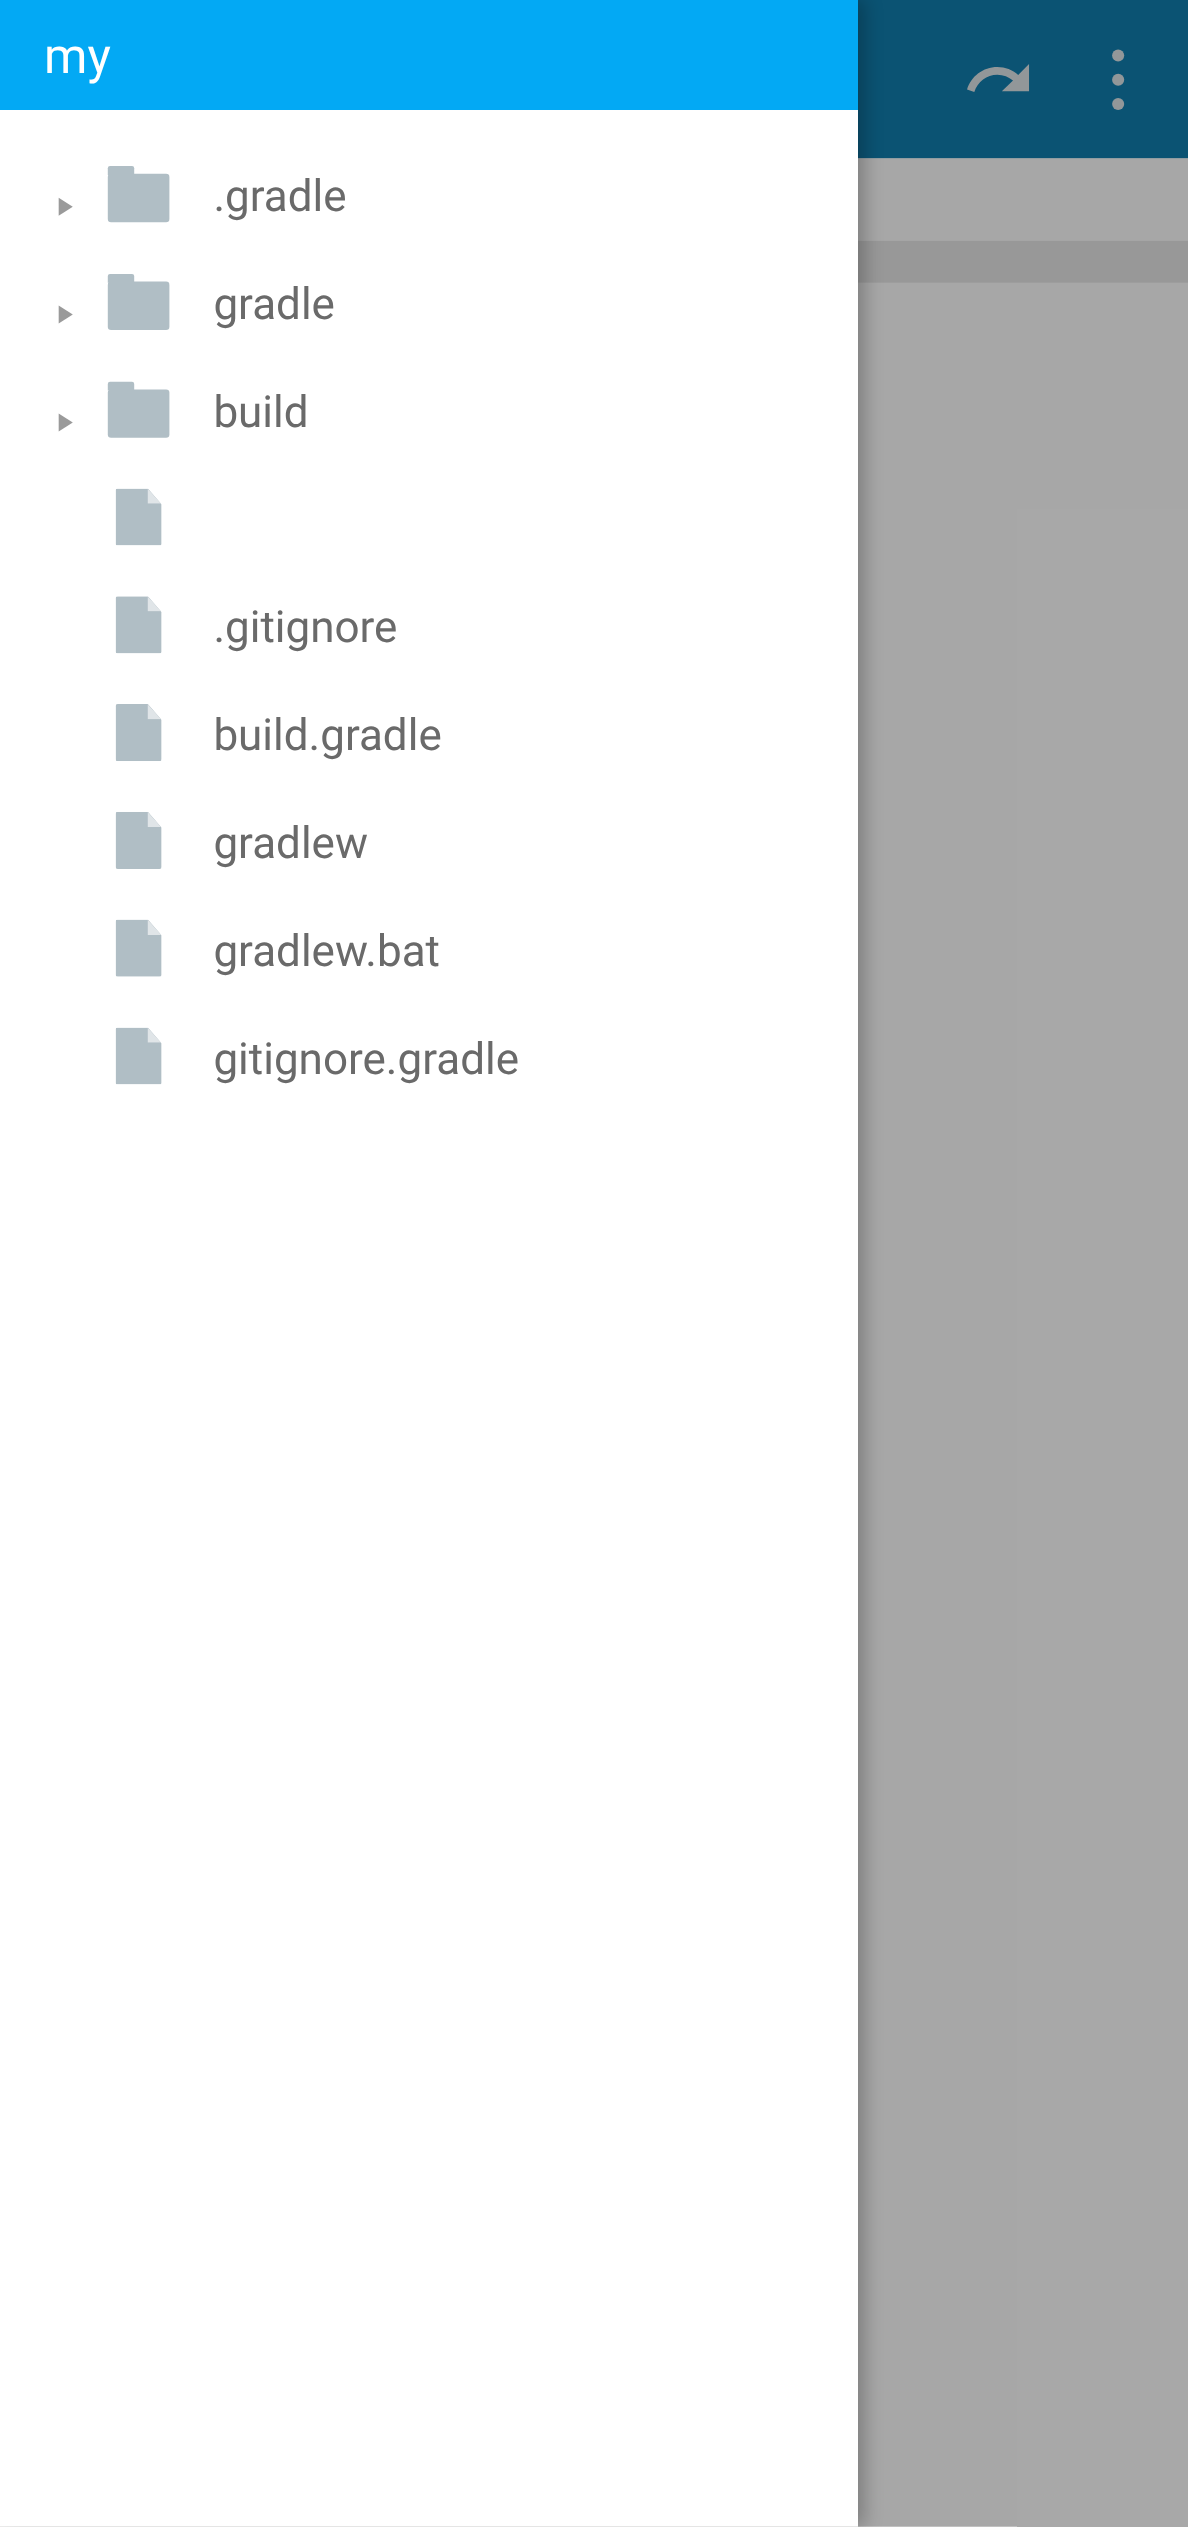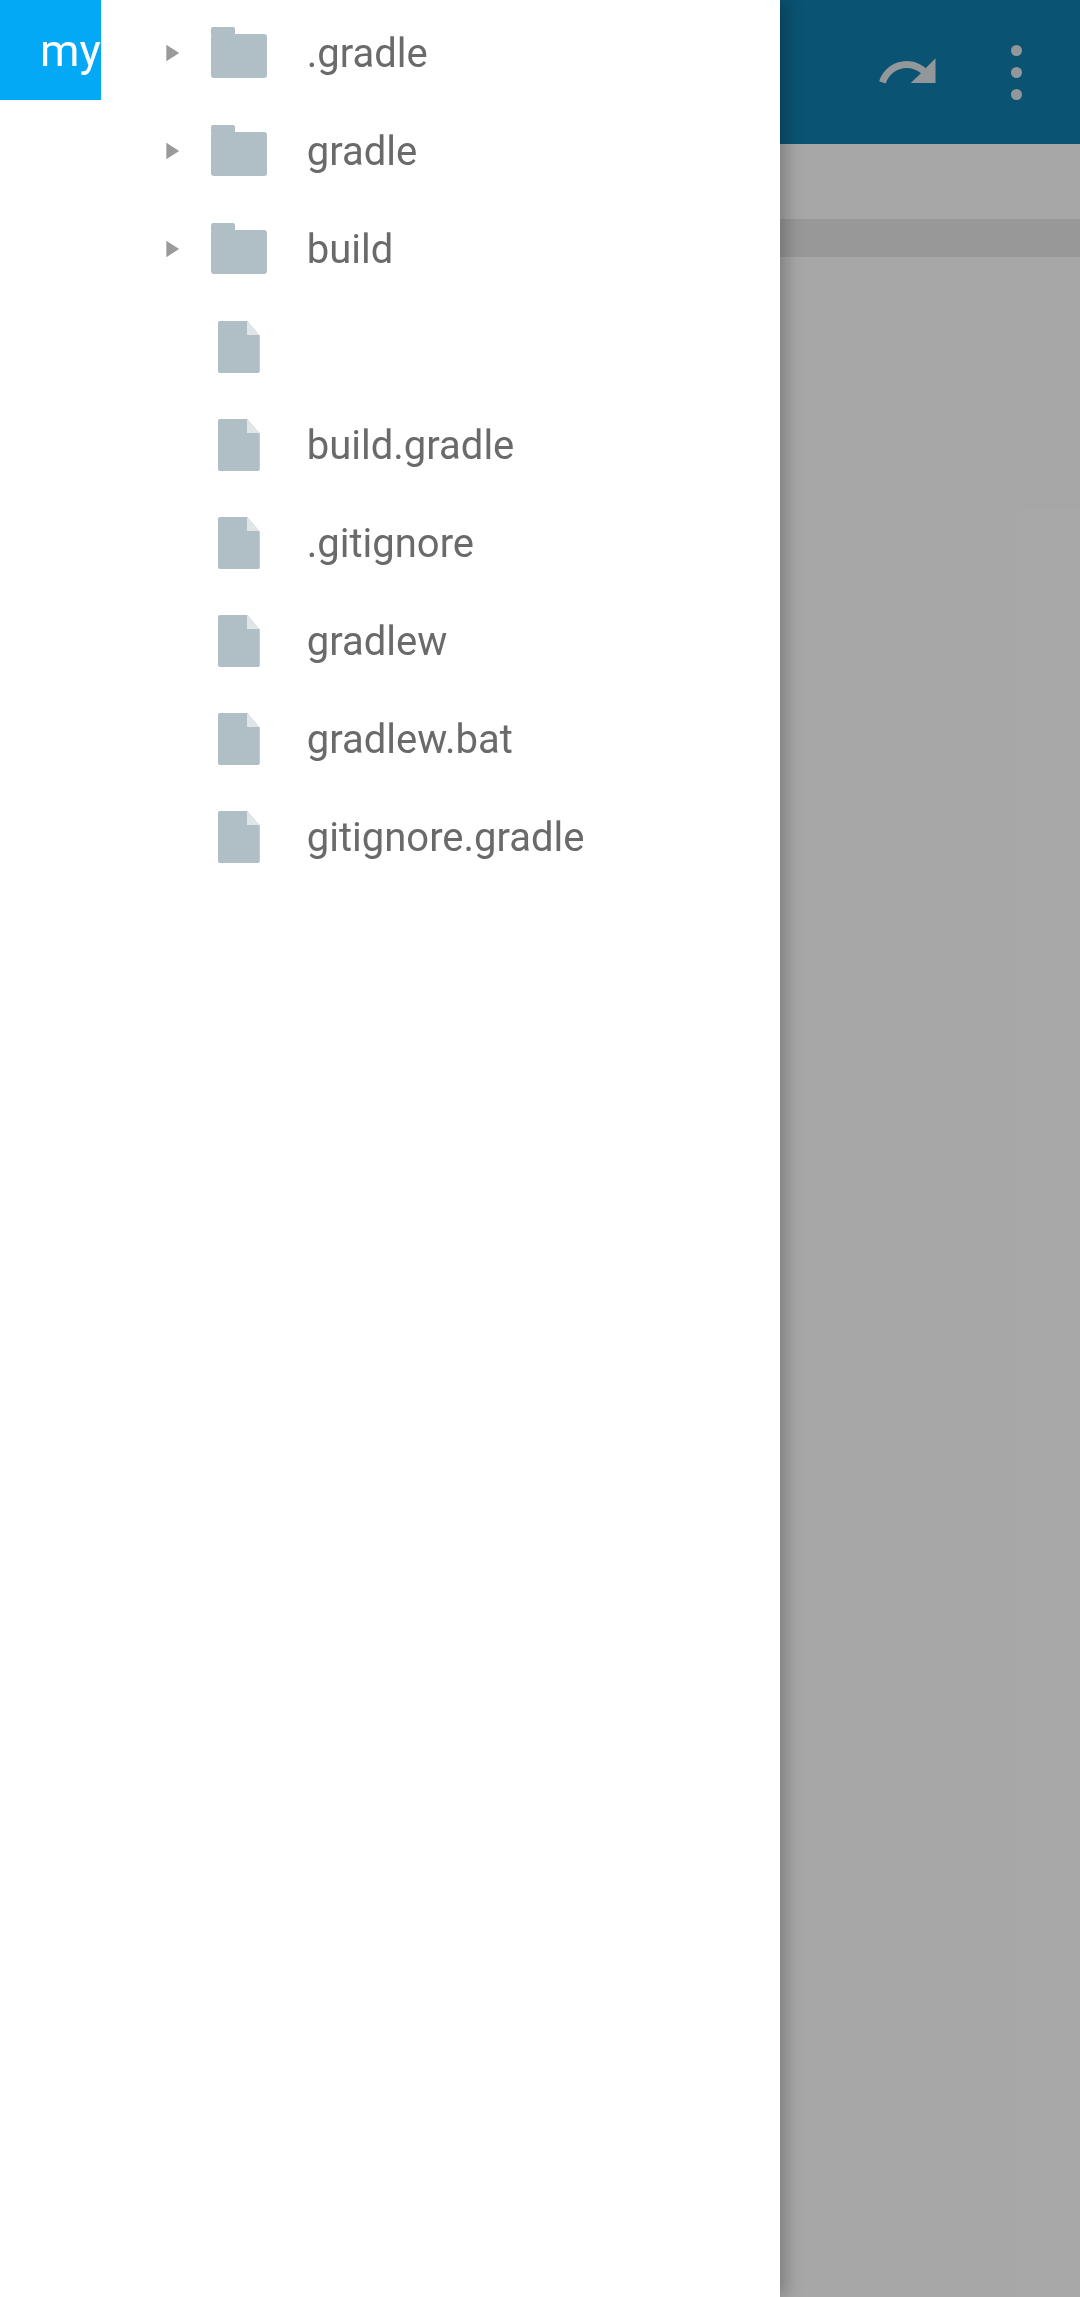--- a/index.html
+++ b/index.html
@@ -82,43 +82,43 @@
   
   .drawer {
     position: absolute;
     top: 0;
     left: 0;
     width: 780px;
     height: 2297px;
     background: #fff;
     box-shadow: 6px 0 16px rgba(0,0,0,0.25);
     display: flex;
-    flex-direction: row;
+    flex-direction: column;
   }
   .drawer-header {
     height: 100px;
     background: #03A9F4;
     display: flex;
     align-items: center;
     padding-left: 40px;
   }
   .drawer-title {
     color: #fff;
     font-size: 45px;
     font-weight: 400;
   }
   .tree {
     flex: 1;
     padding-top: 4px;
   }
   .tree-item {
     display: flex;
-    align-items: center;
+    align-items: flex-end;
     height: 98px;
-    padding-left: 42px;
+    padding-left: 30px;
     font-size: 40px;
     color: #6a6a6a;
   }
   .chev {
     width: 56px;
     display: flex;
     align-items: center;
     justify-content: center;
     color: #9a9a9a;
   }
@@ -289,32 +289,32 @@
       </div>
       <div class="tree-item">
         <div class="chev empty">
           <svg viewBox="0 0 24 24">
             <path fill="#9a9a9a" d="M8 5l11 7-11 7z"></path>
           </svg>
         </div>
         <div class="icon-slot">
           <div class="file-icon"></div>
         </div>
+        <span class="label">.gitignore</span>
+      </div>
+      <div class="tree-item">
+        <div class="chev empty">
+          <svg viewBox="0 0 24 24">
+            <path fill="#9a9a9a" d="M8 5l11 7-11 7z"></path>
+          </svg>
+        </div>
+        <div class="icon-slot">
+          <div class="file-icon"></div>
+        </div>
         <span class="label">build.gradle</span>
-      </div>
-      <div class="tree-item">
-        <div class="chev empty">
-          <svg viewBox="0 0 24 24">
-            <path fill="#9a9a9a" d="M8 5l11 7-11 7z"></path>
-          </svg>
-        </div>
-        <div class="icon-slot">
-          <div class="file-icon"></div>
-        </div>
-        <span class="label">.gitignore</span>
       </div>
       <div class="tree-item">
         <div class="chev empty">
           <svg viewBox="0 0 24 24">
             <path fill="#9a9a9a" d="M8 5l11 7-11 7z"></path>
           </svg>
         </div>
         <div class="icon-slot">
           <div class="file-icon"></div>
         </div>

